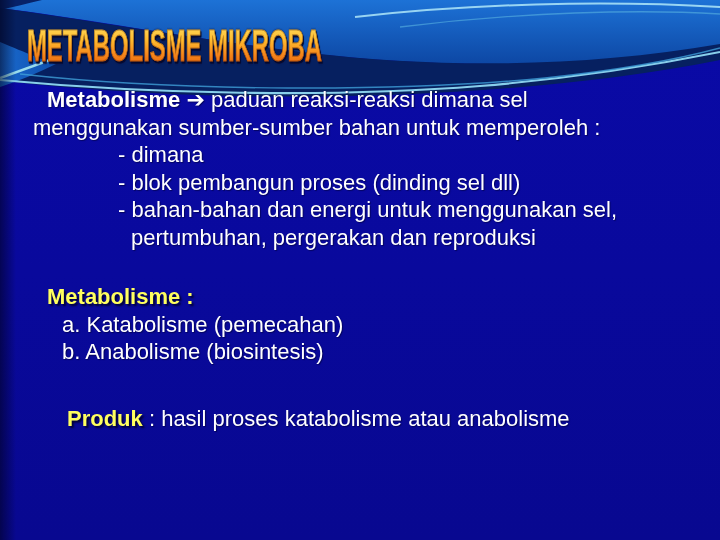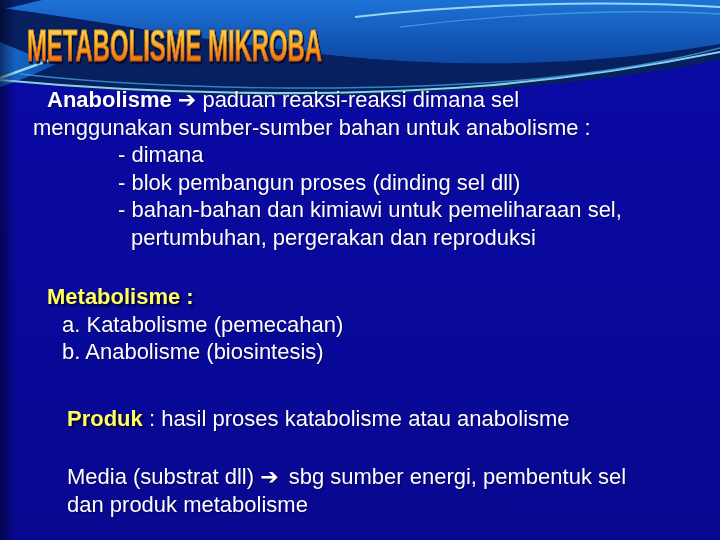--- a/index.html
+++ b/index.html
@@ -80,36 +80,32 @@
     <path d="M0,78 L58,57" stroke="#9fe2ee" stroke-width="2.4" fill="none" opacity="0.95"></path>
   </svg>
 
   <div class="vignette"></div>
 
   <div class="title-wrap">
     <span class="title-text">METABOLISME MIKROBA</span>
   </div>
 
   <div class="txt intro">
-    <div class="line indent-first"><span class="bold">Anabolisme</span> <span class="arrow">➔</span> <span>paduan reaksi-reaksi dimana sel</span></div>
-    <div class="line">menggunakan sumber-sumber bahan untuk anabolisme :</div>
+    <div class="line indent-first"><span class="bold">Metabolisme</span> <span class="arrow">➔</span> <span>paduan reaksi-reaksi dimana sel</span></div>
+    <div class="line">menggunakan sumber-sumber bahan untuk memperoleh :</div>
     <div class="line bullet">- dimana</div>
     <div class="line bullet">- blok pembangun proses (dinding sel dll)</div>
-    <div class="line bullet">- bahan-bahan dan kimiawi untuk pemeliharaan sel,</div>
+    <div class="line bullet">- bahan-bahan dan energi untuk menggunakan sel,</div>
     <div class="line bullet-wrap">pertumbuhan, pergerakan dan reproduksi</div>
   </div>
 
   <div class="txt produk">
     <div class="line"><span class="yellow">Produk</span> <span>: hasil proses katabolisme atau anabolisme</span></div>
   </div>
 
   <div class="txt types">
     <div class="line yellow">Metabolisme :</div>
     <div class="line item">a. Katabolisme (pemecahan)</div>
     <div class="line item">b. Anabolisme (biosintesis)</div>
   </div>
 
-  <div class="txt media">
-    <div class="line"><span>Media (substrat dll)</span> <span class="arrow">➔</span><span class="gap-l">sbg sumber energi, pembentuk sel</span></div>
-    <div class="line">dan produk metabolisme</div>
-  </div>
 
 </div>
 
 </body></html>

